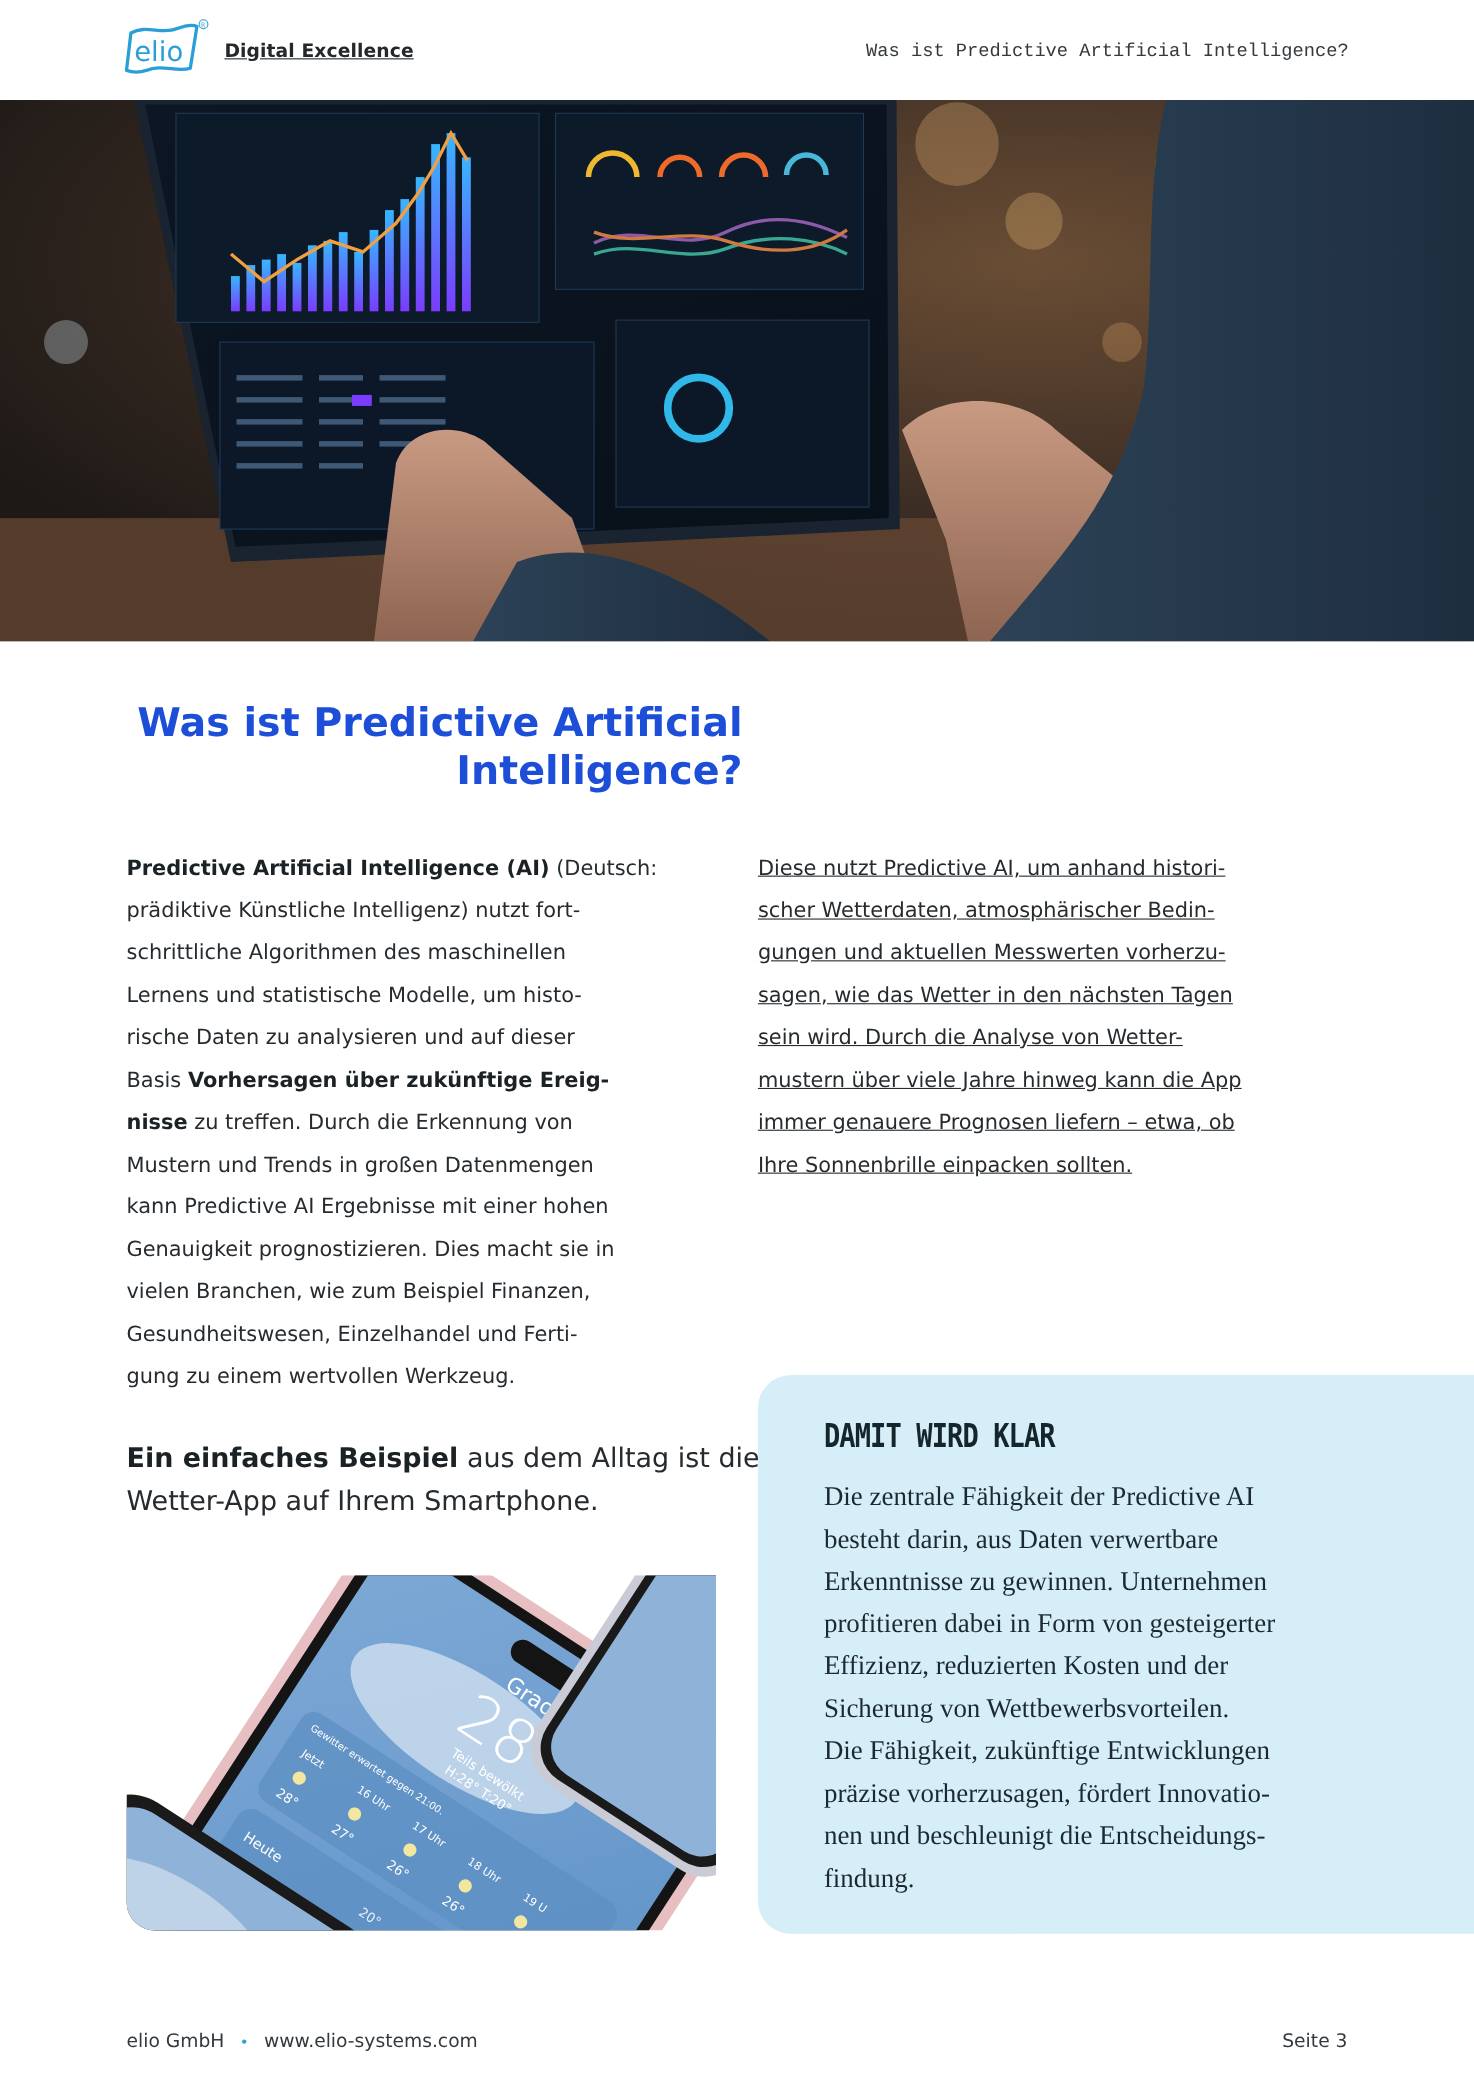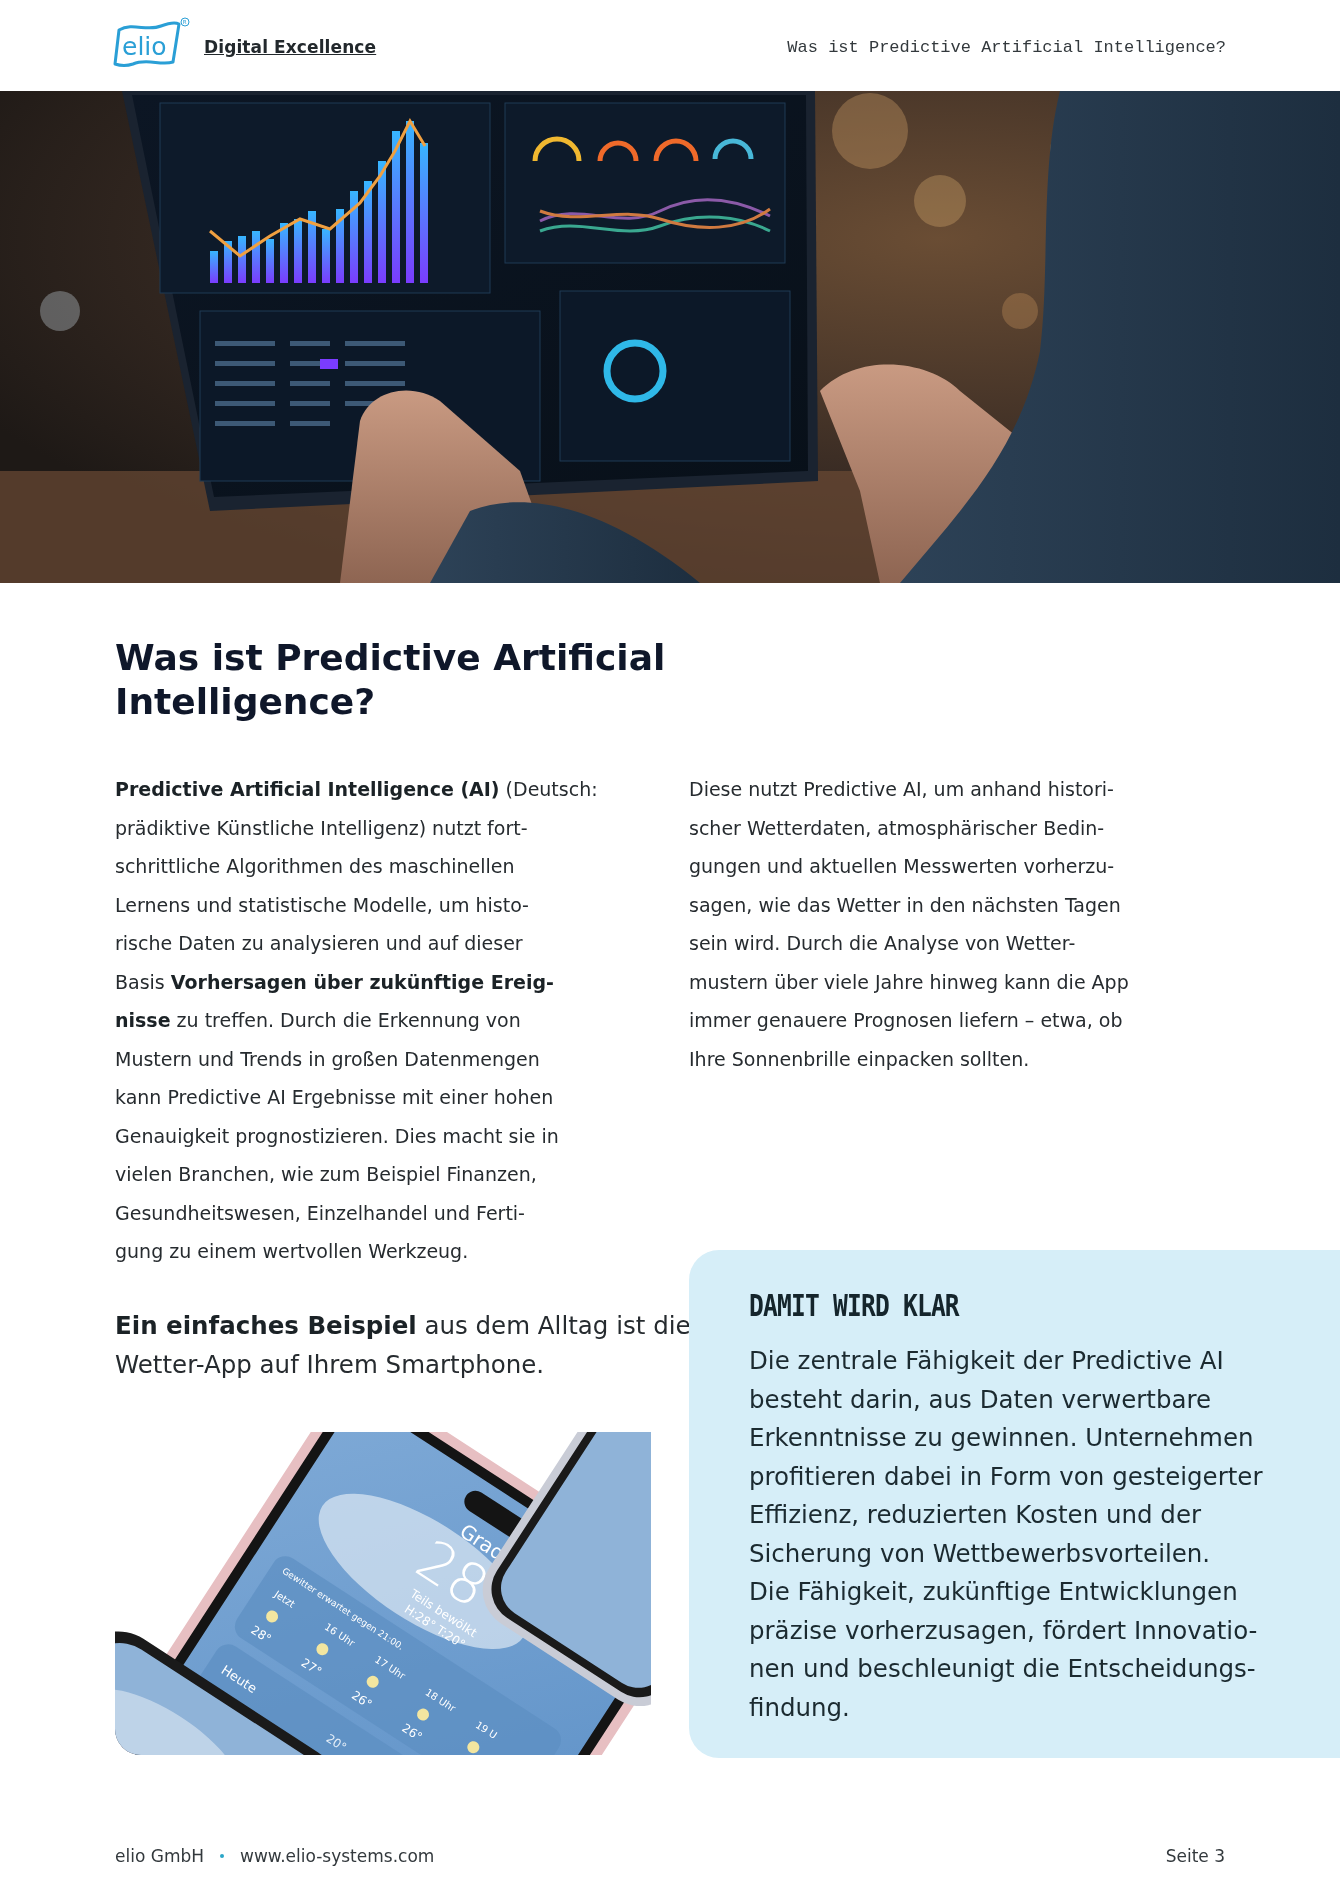--- a/index.html
+++ b/index.html
@@ -10,38 +10,38 @@
     .header { position: absolute; left: 0; top: 0; width: 1340px; height: 91px; background: #fff; }
     .logo { position: absolute; left: 113px; top: 16px; width: 80px; height: 56px; }
     .tagline { position: absolute; left: 204px; top: 37px; font-size: 17px; font-weight: bold; color: #22282c; letter-spacing: 0.1px; text-decoration: underline; }
     .header-title { position: absolute; right: 114px; top: 38px; font-size: 17px; color: #33393d; font-family: Liberation Mono, monospace; }
 
     
     .hero { position: absolute; left: 0; top: 91px; width: 1340px; height: 492px; overflow: hidden; background: #2a2320; }
     .hero svg { display: block; }
 
     
-    .page-heading { position: absolute; left: 115px; top: 636px; width: 560px; font-size: 36px; line-height: 44px; font-weight: bold; color: #0f172a; }
+    .page-heading { position: absolute; left: 115px; top: 636px; width: 560px; font-size: 36px; line-height: 44px; font-weight: bold; color: #1d4ed8; text-align: right; }
 
     
     .col { position: absolute; font-size: 19px; line-height: 38.5px; color: #262b2f; }
     .col b { font-weight: bold; color: #1b2226; }
     .col-left { left: 115px; top: 770px; width: 560px; }
-    .col-right { left: 689px; top: 770px; width: 560px; }
+    .col-right { left: 689px; top: 770px; width: 560px; text-decoration: underline; }
     .para2 { position: absolute; left: 115px; top: 1307px; width: 560px; font-size: 24.5px; line-height: 38.5px; color: #262b2f; }
     .para2 b { font-weight: bold; color: #1b2226; }
     .line { display: block; white-space: nowrap; }
 
     
     .phone-img { position: absolute; left: 115px; top: 1432px; width: 536px; height: 323px; border-radius: 0 0 26px 26px; overflow: hidden; background: #fff; }
 
     
     .callout { position: absolute; left: 689px; top: 1250px; width: 665px; height: 508px; background: #d6eef8; border-radius: 30px 0 0 30px; }
     .callout-title { position: absolute; left: 60px; top: 38px; font-family: "DejaVu Sans Mono", monospace; font-size: 30px; letter-spacing: -1px; color: #15252c; font-weight: bold; transform: scaleX(0.82); transform-origin: left; }
-    .callout-body { position: absolute; left: 60px; top: 92px; width: 560px; font-size: 24.5px; line-height: 38.5px; color: #1b2a30; }
+    .callout-body { position: absolute; left: 60px; top: 92px; width: 560px; font-size: 24.5px; line-height: 38.5px; color: #1b2a30; font-family: Liberation Serif, serif; }
 
     
     .footer-left { position: absolute; left: 115px; top: 1846px; font-size: 17px; color: #33393d; display: flex; align-items: center; }
     .footer-dot { display: inline-block; width: 4px; height: 4px; border-radius: 50%; background: #2aa6c8; margin: 0 16px; }
     .footer-right { position: absolute; right: 115px; top: 1846px; font-size: 17px; color: #33393d; }
   </style>
 </head>
 <body>
 
 <header class="header">

